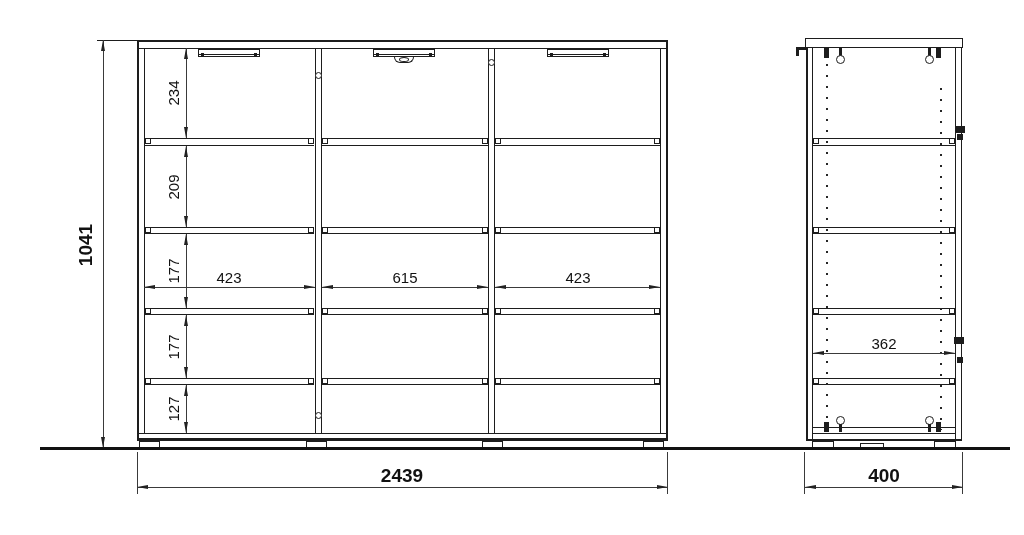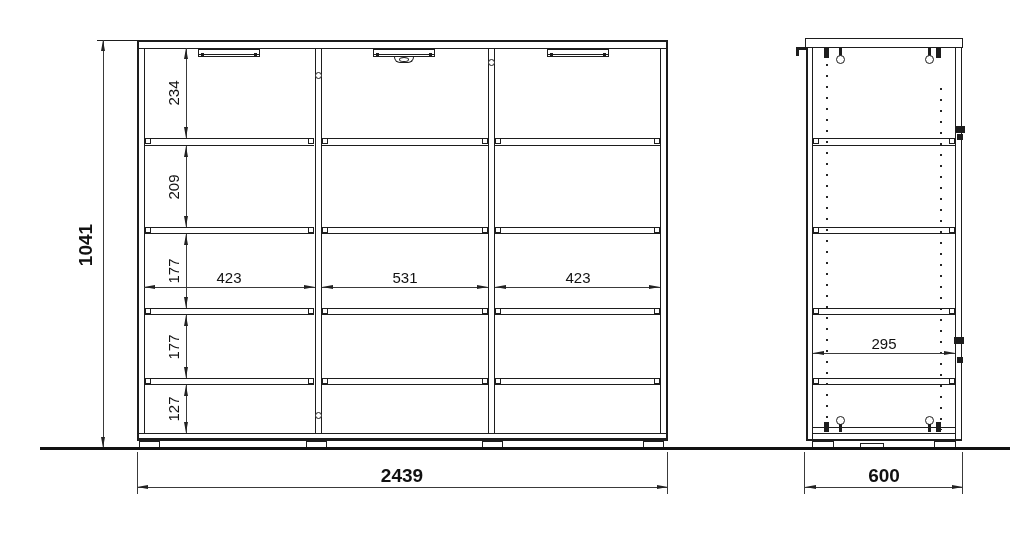--- a/index.html
+++ b/index.html
@@ -129,21 +129,21 @@
     <div class="lab v" style="left:152px;top:401px;width:44px">127</div>
 
     <div class="dh" style="left:144px;top:287px;width:171px"></div>
     <div class="ar ar-left" style="left:144px;top:285px"></div>
     <div class="ar ar-right" style="left:304px;top:285px"></div>
     <div class="lab" style="left:207px;top:270px;width:44px">423</div>
 
     <div class="dh" style="left:322px;top:287px;width:166px"></div>
     <div class="ar ar-left" style="left:322px;top:285px"></div>
     <div class="ar ar-right" style="left:477px;top:285px"></div>
-    <div class="lab" style="left:383px;top:270px;width:44px">531</div>
+    <div class="lab" style="left:383px;top:270px;width:44px">615</div>
 
     <div class="dh" style="left:495px;top:287px;width:165px"></div>
     <div class="ar ar-left" style="left:495px;top:285px"></div>
     <div class="ar ar-right" style="left:649px;top:285px"></div>
     <div class="lab" style="left:556px;top:270px;width:44px">423</div>
   </div>
 
   <div>
     <div class="capbox" style="left:805px;top:38px;width:158px;height:10px"></div>
     <div class="fill" style="left:796px;top:47px;width:10px;height:3px"></div>
@@ -184,25 +184,25 @@
     <div class="foot" style="left:812px;top:441px;width:22px;height:7px"></div>
     <div class="foot" style="left:860px;top:443px;width:24px;height:5px"></div>
     <div class="foot" style="left:934px;top:441px;width:22px;height:7px"></div>
   </div>
 
   <div>
 
     <div class="dh" style="left:813px;top:353px;width:142px"></div>
     <div class="ar ar-left" style="left:813px;top:351px"></div>
     <div class="ar ar-right" style="left:944px;top:351px"></div>
-    <div class="lab" style="left:864px;top:336px;width:40px">295</div>
+    <div class="lab" style="left:864px;top:336px;width:40px">362</div>
 
     <div class="dv" style="left:804px;top:452px;height:42px"></div>
     <div class="dv" style="left:962px;top:452px;height:42px"></div>
     <div class="dh" style="left:805px;top:487px;width:158px"></div>
     <div class="ar ar-left" style="left:805px;top:485px"></div>
     <div class="ar ar-right" style="left:952px;top:485px"></div>
-    <div class="lab big" style="left:859px;top:467px;width:50px">600</div>
+    <div class="lab big" style="left:859px;top:467px;width:50px">400</div>
   </div>
 
   <div class="ground" style="left:40px;top:447px;width:970px;height:3px"></div>
 
 </div>
 
 </body></html>

